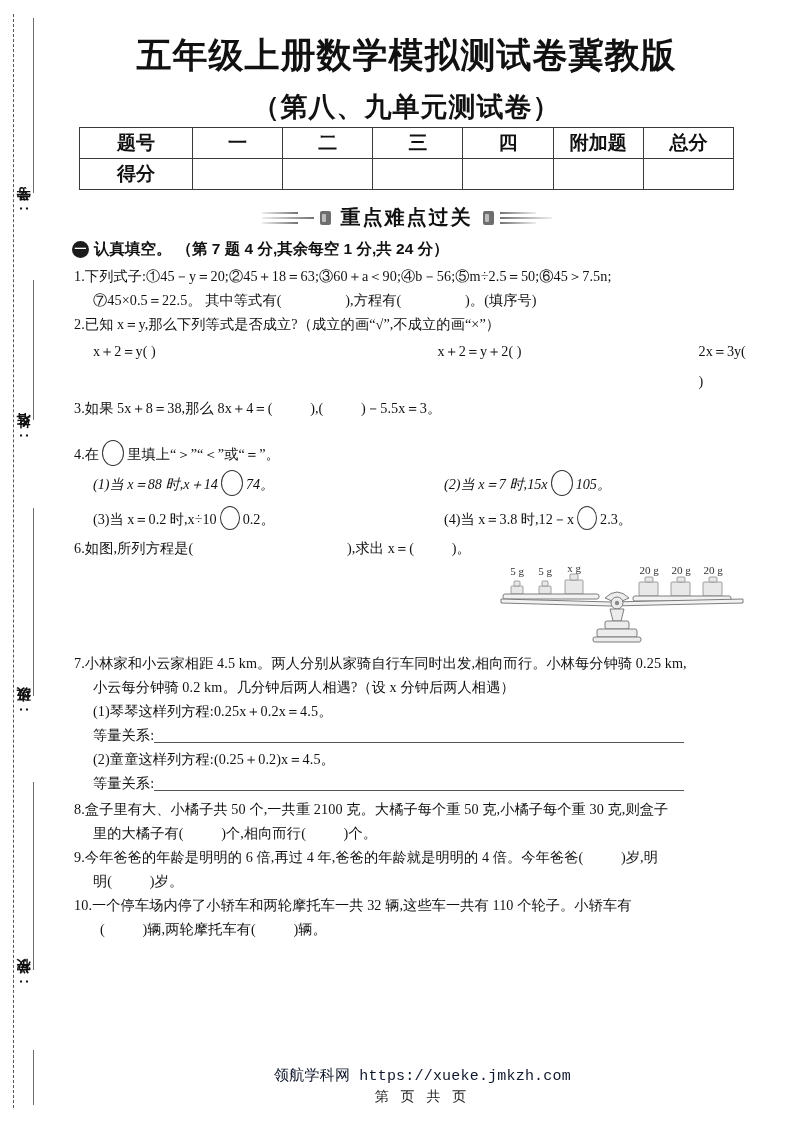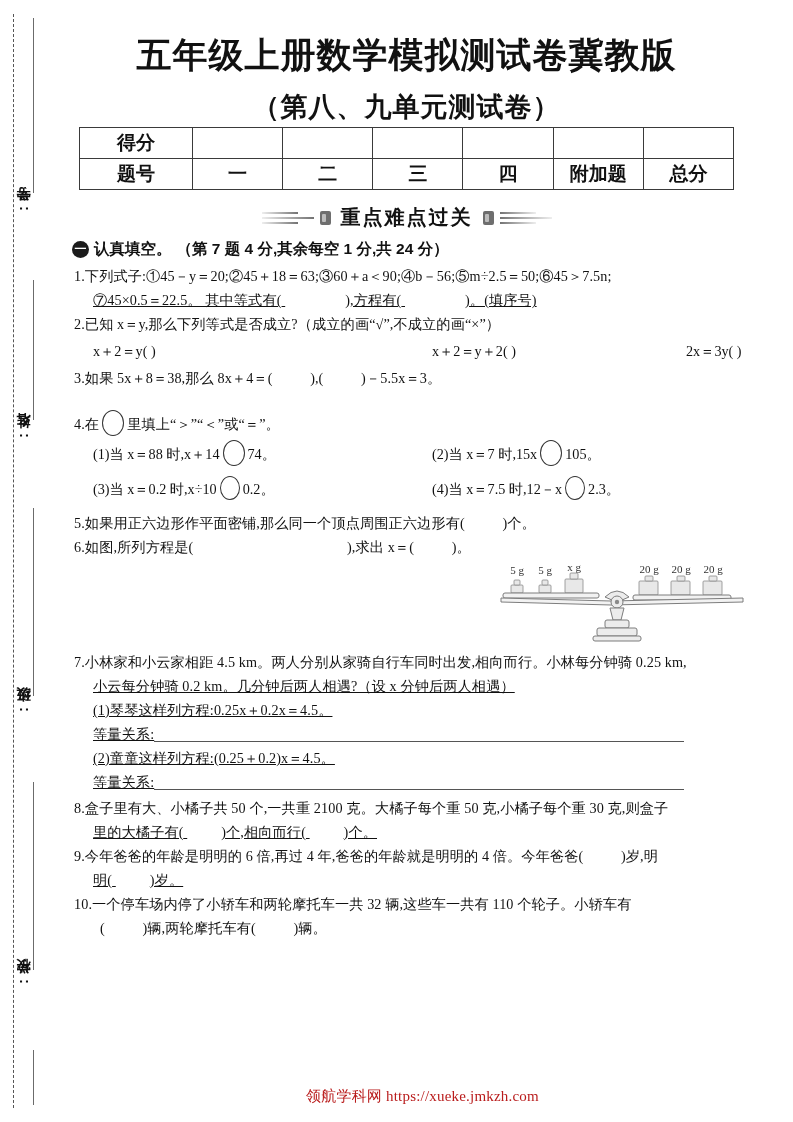--- a/index.html
+++ b/index.html
@@ -165,61 +165,61 @@
 
   .q {
     font-size: 14.2px;
     line-height: 1.62;
     margin: 0 0 1px 0;
     padding-left: 14px;
     text-indent: 0;
     letter-spacing: 0.1px;
   }
   .q .qn { font-weight: normal; }
-  .q.indent { padding-left: 33px; text-decoration: underline; }
+  .q.indent { padding-left: 33px; }
   .q.indent2 { padding-left: 40px; }
 
   .circ {
     display: inline-block;
     width: 22px; height: 26px;
     border: 1px solid #333;
     border-radius: 50%;
     vertical-align: -7px;
     margin: 0 3px;
   }
   .circ.sm { width: 20px; height: 24px; vertical-align: -6px; }
 
   .ansline {
     display: inline-block;
     border-bottom: 1px solid #555;
     height: 14px;
     vertical-align: -3px;
   }
 
-  .row2 { display: flex; gap: 4px; padding-left: 33px; font-size: 14.2px; line-height: 2.1; }
+  .row2 { display: flex; gap: 16px; padding-left: 33px; font-size: 14.2px; line-height: 2.1; }
   .row2 > div:first-child { width: 335px; }
 
   
   .scale-wrap {
     display: flex;
     justify-content: flex-end;
     margin: 2px 0 4px 0;
   }
 
   
   .footer {
     position: absolute;
     left: 52px; bottom: 16px;
     width: 741px;
     text-align: center;
   }
   .wm {
-    font-family: Liberation Serif, serif;
+    font-family: Liberation Mono, monospace;
     font-size: 15px;
-    color: #b91c1c;
+    color: #0f172a;
     letter-spacing: 0.2px;
   }
   .pageno {
     font-family: "Liberation Sans", "DejaVu Sans", sans-serif;
     font-size: 14px;
     color: #1d1d1d;
     letter-spacing: 4px;
     margin-top: 3px;
   }
 </style>
@@ -243,37 +243,37 @@
 
 <div class="page">
 
   <div class="title-main">五年级上册数学模拟测试卷冀教版</div>
   <div class="title-sub">（第八、九单元测试卷）</div>
 
 
   <table class="score-table">
     <tbody>
         <tr>
-      <td class="lbl">得分</td>
-      <td></td>
-      <td></td>
-      <td></td>
-      <td></td>
-      <td></td>
-      <td></td>
-    </tr>
-    <tr>
       <td class="lbl">题号</td>
       <td>一</td>
       <td>二</td>
       <td>三</td>
       <td>四</td>
       <td>附加题</td>
       <td>总分</td>
     </tr>
+    <tr>
+      <td class="lbl">得分</td>
+      <td></td>
+      <td></td>
+      <td></td>
+      <td></td>
+      <td></td>
+      <td></td>
+    </tr>
   </tbody>
     </table>
 
   <div class="banner">
     <div class="dash-group">
       <div class="dash d1"></div>
         <div class="dash d2"></div>
         <div class="dash d3"></div>
     </div>
     <span class="tag"></span>
@@ -312,41 +312,37 @@
 
   <div class="q">
     <span class="qn">3.</span><span>如果 5x＋8＝38,那么 8x＋4＝(</span>
     <span style="display:inline-block;width:34px;"></span><span>),(</span>
     <span style="display:inline-block;width:34px;"></span><span>)－5.5x＝3。</span>
   </div>
 
   <div class="q" style="margin-top:20px;">
     <span class="qn">4.</span><span>在</span><span class="circ"></span><span>里填上“＞”“＜”或“＝”。</span>
   </div>
-  <div class="row2" style="line-height:2.45;">
+  <div class="row2" style="line-height:2.45;font-style:italic;">
     <div>
       <span>(1)当 x＝88 时,x＋14</span><span class="circ"></span><span>74。</span>
     </div>
     <div>
       <span>(2)当 x＝7 时,15x</span><span class="circ"></span><span>105。</span>
     </div>
   </div>
   <div class="row2" style="line-height:2.45;">
     <div>
       <span>(3)当 x＝0.2 时,x÷10</span><span class="circ sm"></span><span>0.2。</span>
     </div>
     <div>
-      <span>(4)当 x＝7.5 时,12－x</span><span class="circ sm"></span><span>2.3。</span>
-    </div>
-  </div>
-
-  <div class="q" style="margin-top:5px;">
-    <span class="qn">5.</span><span>如果用正六边形作平面密铺,那么同一个顶点周围正六边形有(</span>
-    <span style="display:inline-block;width:34px;"></span><span>)个。</span>
-  </div>
+      <span>(4)当 x＝3.8 时,12－x</span><span class="circ sm"></span><span>2.3。</span>
+    </div>
+  </div>
+
 
   <div class="q">
     <span class="qn">6.</span><span>如图,所列方程是(</span>
     <span style="display:inline-block;width:150px;"></span><span>),求出 x＝(</span>
     <span style="display:inline-block;width:34px;"></span><span>)。</span>
   </div>
 
   <div class="scale-wrap">
     <svg width="260" height="86" viewBox="0 0 260 86">
       <g font-family="Liberation Serif, serif" font-size="11" fill="#333" text-anchor="middle">
@@ -432,13 +428,14 @@
   <div class="q indent2">
     <span>(</span>
     <span style="display:inline-block;width:34px;"></span><span>)辆,两轮摩托车有(</span>
     <span style="display:inline-block;width:34px;"></span><span>)辆。</span>
   </div>
 
 </div>
 
 <div class="footer">
   <div class="wm">领航学科网 https://xueke.jmkzh.com</div>
+  <div class="pageno">第 页 共 页</div>
 </div>
 
 </body></html>

